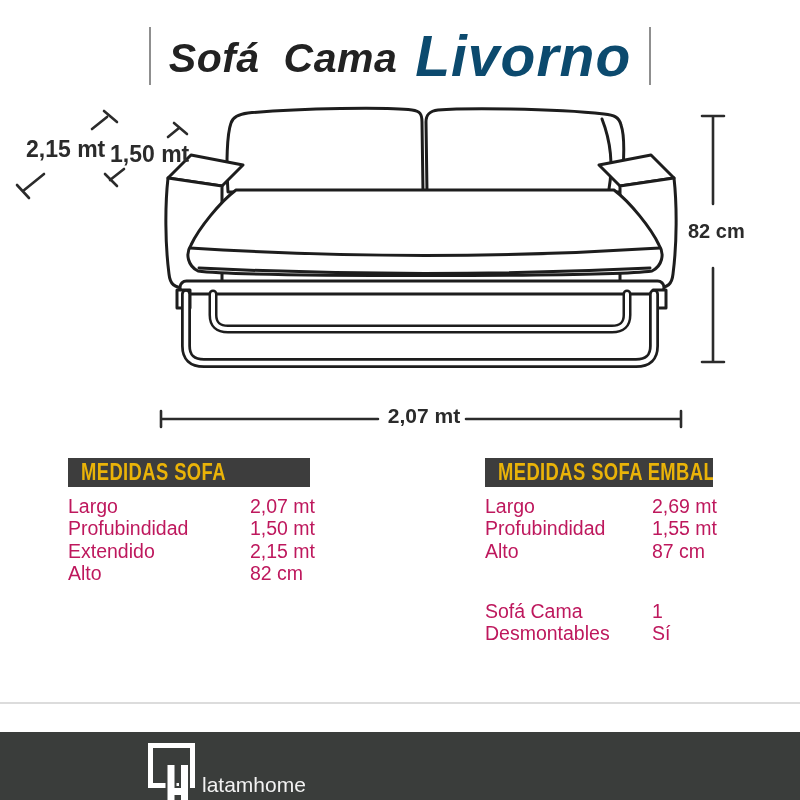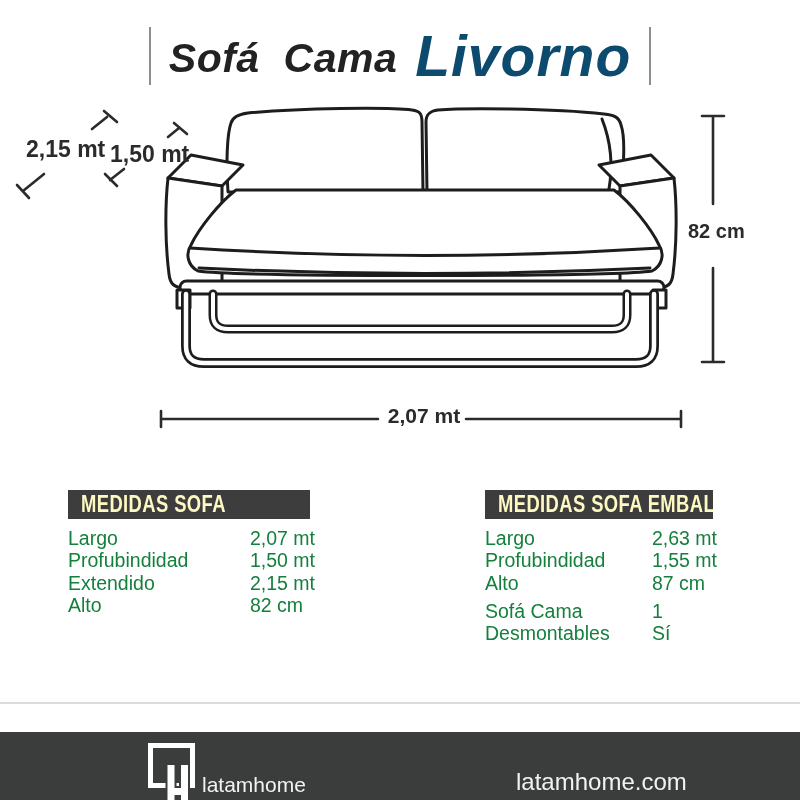--- a/index.html
+++ b/index.html
@@ -34,28 +34,28 @@
   #dim-extendido{left:26px;top:136px;font-size:23px;}
   #dim-profundidad{left:110px;top:141px;font-size:23px;}
   #dim-alto{left:688px;top:220px;font-size:20px;}
   #dim-largo{left:386px;top:404px;font-size:21px;width:76px;text-align:center;}
   
   .spec{position:absolute;}
   #table-sofa{left:68px;top:458px;width:242px;}
   #table-embalado{left:485px;top:458px;width:228px;}
   #table-bultos{left:485px;top:592px;width:238px;}
   .spec-header{
-    height:29px;background:var(--header_bar);color:#fef9c3;
-    line-height:29px;padding-left:13px;overflow:hidden;white-space:nowrap;margin-top:32px;
+    height:29px;background:var(--header_bar);color:#eab308;
+    line-height:29px;padding-left:13px;overflow:hidden;white-space:nowrap;
   }
   .spec-header span{
     display:inline-block;font-size:23px;font-weight:bold;letter-spacing:.5px;
     transform:scaleX(.8);transform-origin:left center;
   }
-  .spec-rows{margin-top:8px;font-size:19.5px;line-height:22.4px;color:#15803d;}
+  .spec-rows{margin-top:8px;font-size:19.5px;line-height:22.4px;color:#be185d;}
   .spec-row{display:flex;}
   .spec-label{flex:0 0 auto;}
   #table-sofa .spec-label{width:182px;}
   #table-embalado .spec-label,#table-bultos .spec-label{width:167px;}
   .spec-value{flex:0 0 auto;}
   
   #footer-separator{position:absolute;left:0;top:702px;width:800px;height:1.5px;background:#dcdcdc;}
   #footer{position:absolute;left:0;top:732px;width:800px;height:84px;background:var(--footer_bg);}
   #logo{position:absolute;left:148px;top:11px;}
   .footer-text{position:absolute;color:#f2f2f2;white-space:nowrap;}
@@ -138,21 +138,21 @@
         <span class="spec-value">82 cm</span>
       </div>
     </div>
   </section>
 
   <section class="spec" id="table-embalado">
     <div class="spec-header"><span>MEDIDAS SOFA EMBALADO</span></div>
     <div class="spec-rows">
       <div class="spec-row">
         <span class="spec-label">Largo</span>
-        <span class="spec-value">2,63 mt</span>
+        <span class="spec-value">2,69 mt</span>
       </div>
       <div class="spec-row">
         <span class="spec-label">Profubindidad</span>
         <span class="spec-value">1,55 mt</span>
       </div>
       <div class="spec-row">
         <span class="spec-label">Alto</span>
         <span class="spec-value">87 cm</span>
       </div>
     </div>
@@ -172,16 +172,15 @@
   </section>
 
   <div id="footer-separator"></div>
   <footer id="footer">
     <svg id="logo" width="48" height="72" viewBox="0 0 48 72" xmlns="http://www.w3.org/2000/svg">
       <rect x="2.5" y="2.5" width="42" height="40" fill="none" stroke="#fff" stroke-width="5"></rect>
       <path d="M19.5,22 h7 v46 h-7 Z M33,22 h7 v46 h-7 Z M19.5,45 h20.5 v7 h-20.5 Z" fill="none" stroke="#3a3d3b" stroke-width="4"></path>
       <path d="M19.5,22 h7 v46 h-7 Z M33,22 h7 v46 h-7 Z M19.5,45 h20.5 v7 h-20.5 Z" fill="#fff"></path>
     </svg>
     <span class="footer-text" id="footer-brand">latamhome</span>
-    <span class="footer-text" id="footer-site">latamhome.com</span>
   </footer>
 
 </div>
 
 </body></html>

